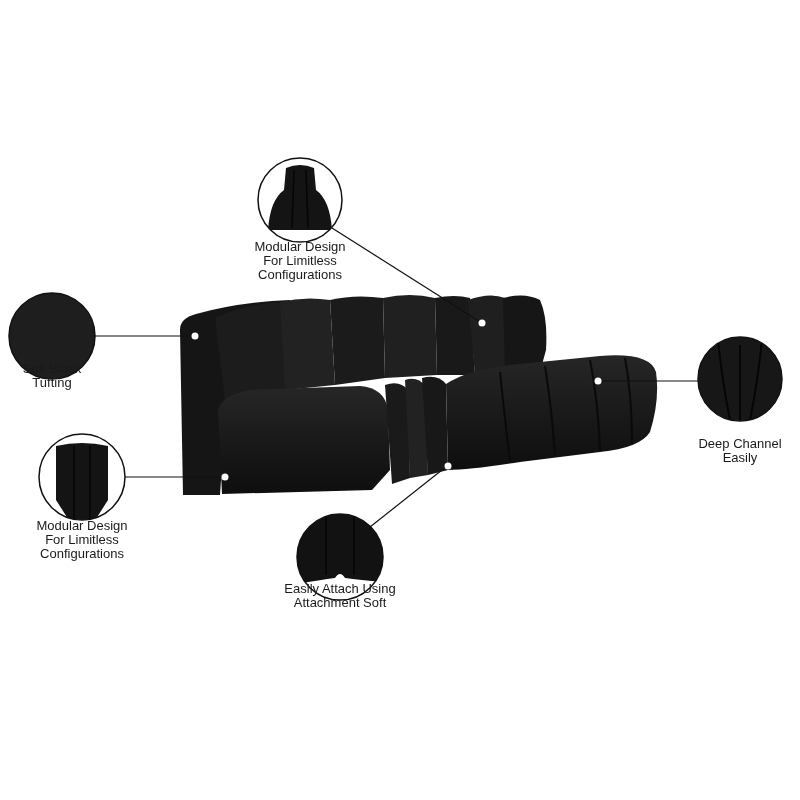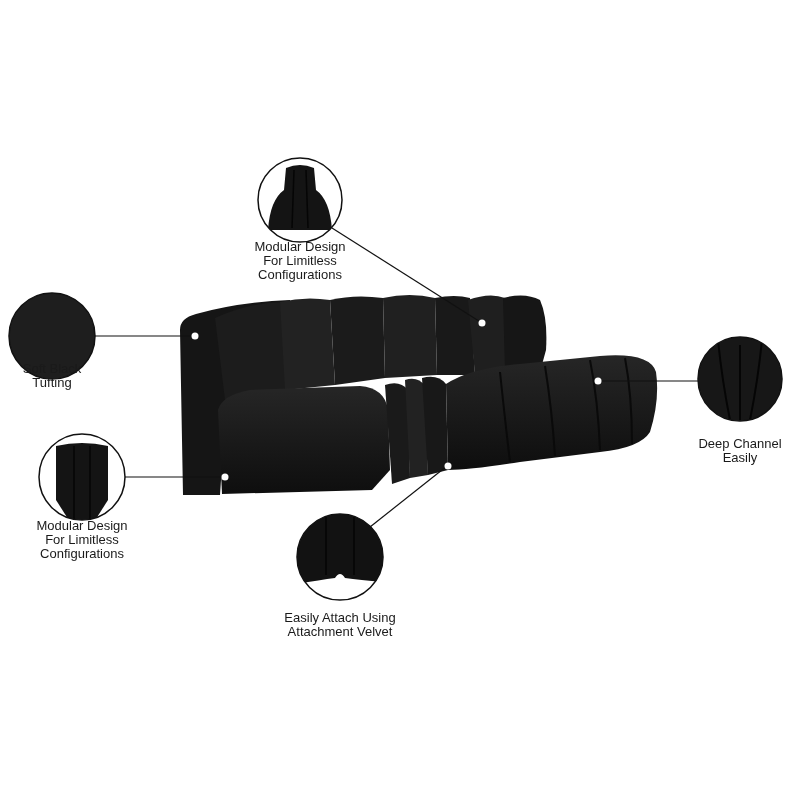--- a/index.html
+++ b/index.html
@@ -145,16 +145,16 @@
   <span>Modular Design</span>
   <span>For Limitless</span>
   <span>Configurations</span>
 </div>
 
 <div class="caption" style="left:690px; top:424px; width:100px;margin-top:13px;">
   <span>Deep Channel</span>
   <span>Easily</span>
 </div>
 
-<div class="caption" style="left:280px; top:611px; width:120px;">
+<div class="caption" style="left:280px; top:582px; width:120px;">
   <span>Easily Attach Using</span>
-  <span>Attachment Velvet</span>
+  <span>Attachment Soft</span>
 </div>
 
 </body></html>

